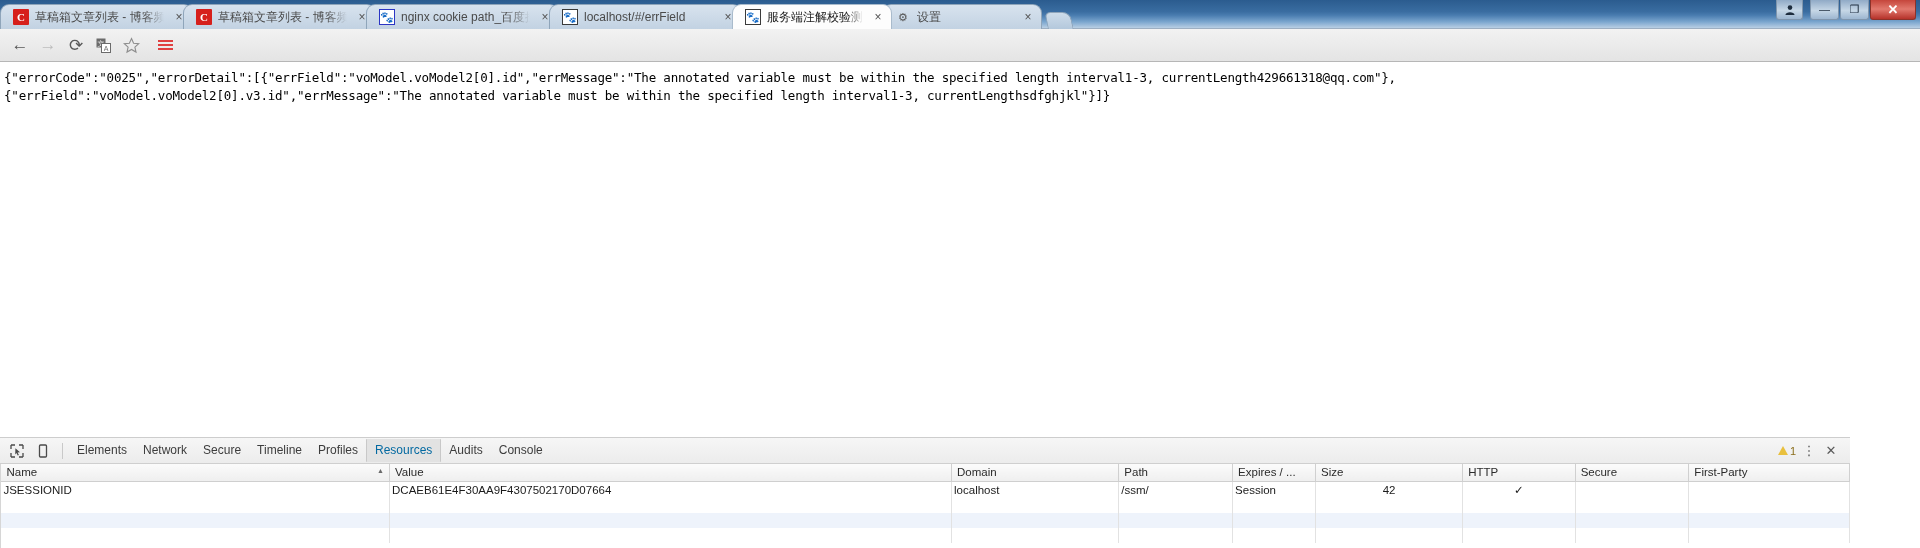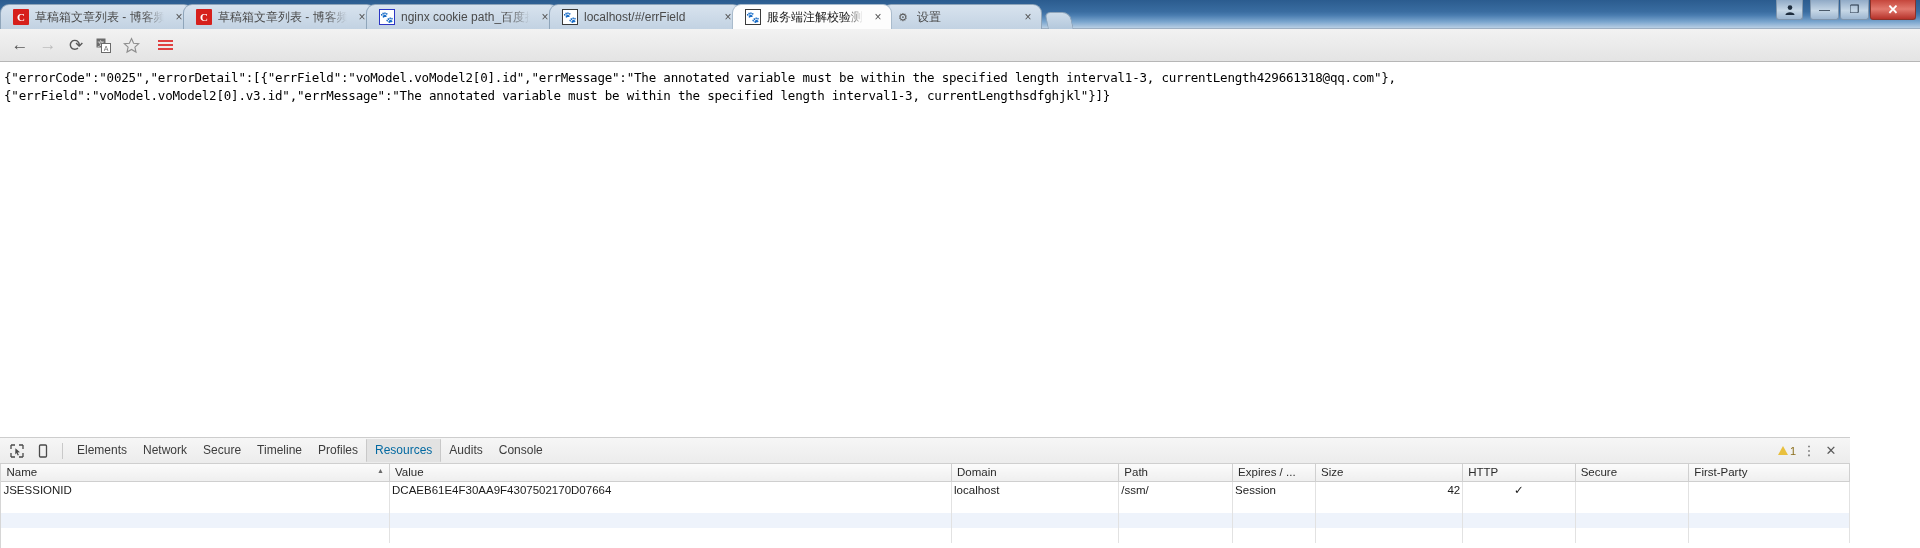--- a/index.html
+++ b/index.html
@@ -331,21 +331,21 @@
   table.cookies td {
     border-right: 1px solid #e2e2e2;
     padding: 1px 2px;
     height: 15px;
     color: #1b1b1b;
     white-space: nowrap;
     overflow: hidden;
   }
   table.cookies tr.alt td { background: #eef3fb; }
   table.cookies tr.empty td { height: 15px; }
-  td.num { text-align: right; margin-top: 44px; }
+  td.num { text-align: center; margin-top: 44px; }
   td.check { text-align: center; color: #333; }
 </style>
 </head>
 <body>
 
 <div id="browser-window">
 
   <div id="titlebar">
     <div id="tabstrip">
         <div class="tab" style="width: 193px;">

